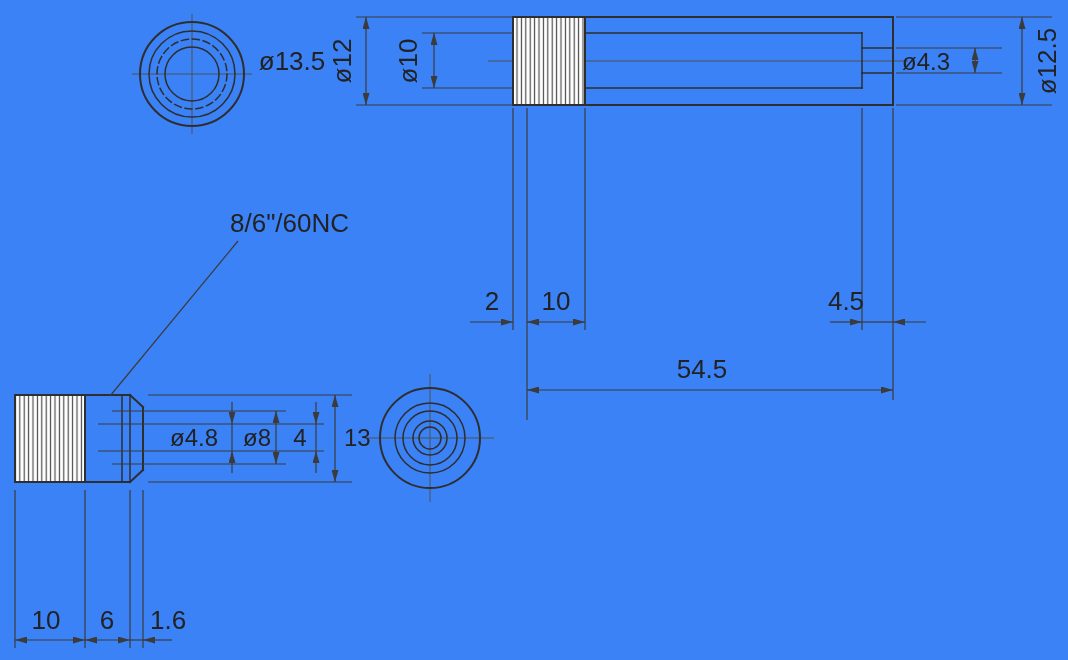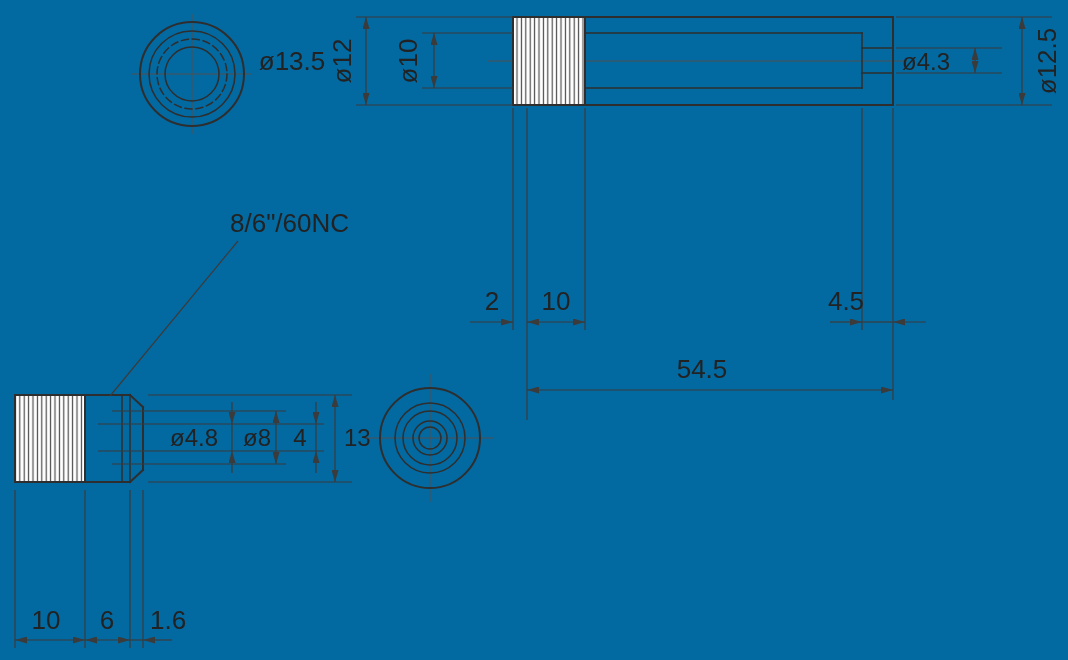--- a/index.html
+++ b/index.html
@@ -1,16 +1,16 @@
 <!DOCTYPE html>
 <html><head>
 <meta charset="utf-8">
 <style>
   html,body{margin:0;padding:0;background:#ffffff}
-  .stage{width:1068px;height:660px;position:relative;background:#0369a1;overflow:hidden}
+  .stage{width:1068px;height:660px;position:relative;background:#3b82f6;overflow:hidden}
   svg{display:block}
   .outline{stroke:#2e2e2e;stroke-width:2;fill:none;stroke-linecap:square}
   .thin{stroke:#2e2e2e;stroke-width:1.5;fill:none;stroke-linecap:square}
   .dimline{stroke:#3b3b3b;stroke-width:1.2;fill:none}
   .cl{stroke:#505050;stroke-width:1;fill:none}
   .dashed{stroke-dasharray:7 4}
   text{font-family:"Liberation Sans","DejaVu Sans",sans-serif;fill:#222}
   .dim{font-size:26px}
   .dim-sm{font-size:24px}
 </style>

